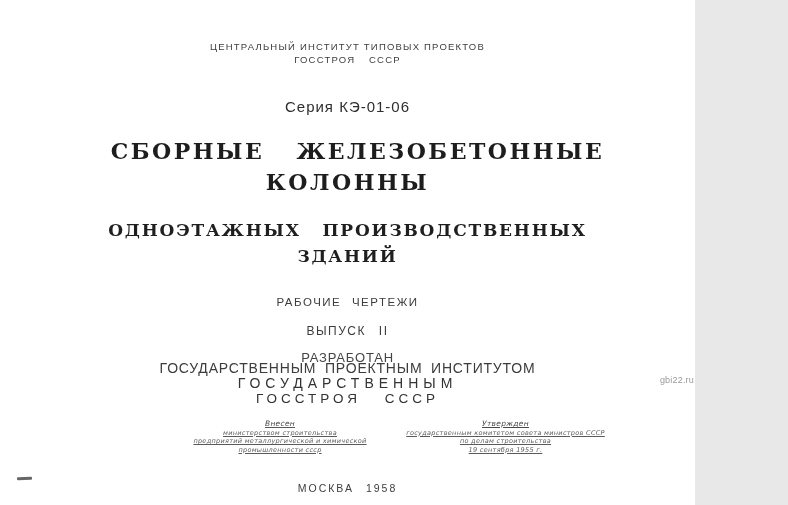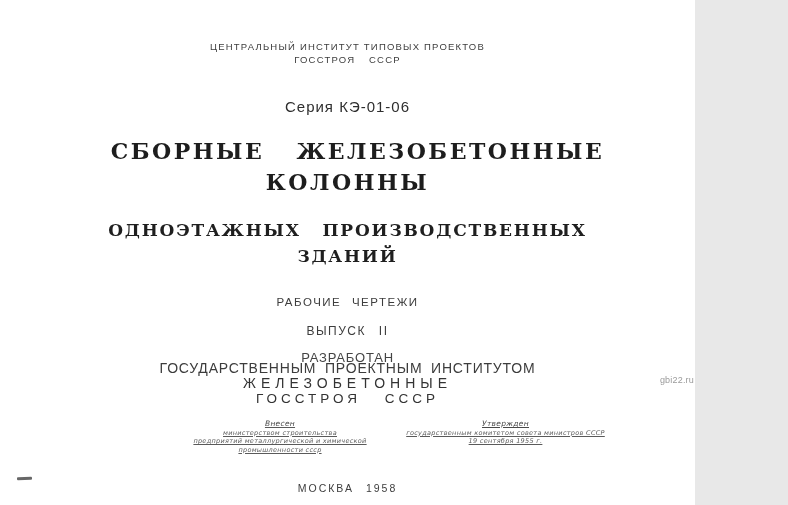--- a/index.html
+++ b/index.html
@@ -148,34 +148,35 @@
     <div>ЗДАНИЙ</div>
   </div>
 
   <div class="abs tw doc-type">РАБОЧИЕ ЧЕРТЕЖИ</div>
 
   <div class="abs tw issue-line">ВЫПУСК II</div>
 
   <div class="abs developed-block">
     <div class="small1">РАЗРАБОТАН</div>
     <div class="small2">ГОСУДАРСТВЕННЫМ ПРОЕКТНЫМ ИНСТИТУТОМ</div>
-    <div class="big1">ЖЕЛЕЗОБЕТОННЫЕ</div>
+    <div class="big1">ГОСУДАРСТВЕННЫМ</div>
     <div class="big2">ГОССТРОЯ СССР</div>
   </div>
 
   <div class="stamp-block stamp-left">
     <div class="stamp-heading">Внесен</div>
     <div>министерством строительства</div>
     <div>предприятий металлургической и химической</div>
     <div>промышленности ссср</div>
   </div>
 
   <div class="stamp-block stamp-right">
     <div class="stamp-heading underlined">Утвержден</div>
     <div>государственным комитетом совета министров СССР</div>
+    <div>по делам строительства</div>
     <div>19 сентября 1955 г.</div>
   </div>
 
   <div class="abs tw footer-line">МОСКВА 1958</div>
 
   <div class="watermark">gbi22.ru</div>
 
   <div class="scan-artifact"></div>
 
 </div>

